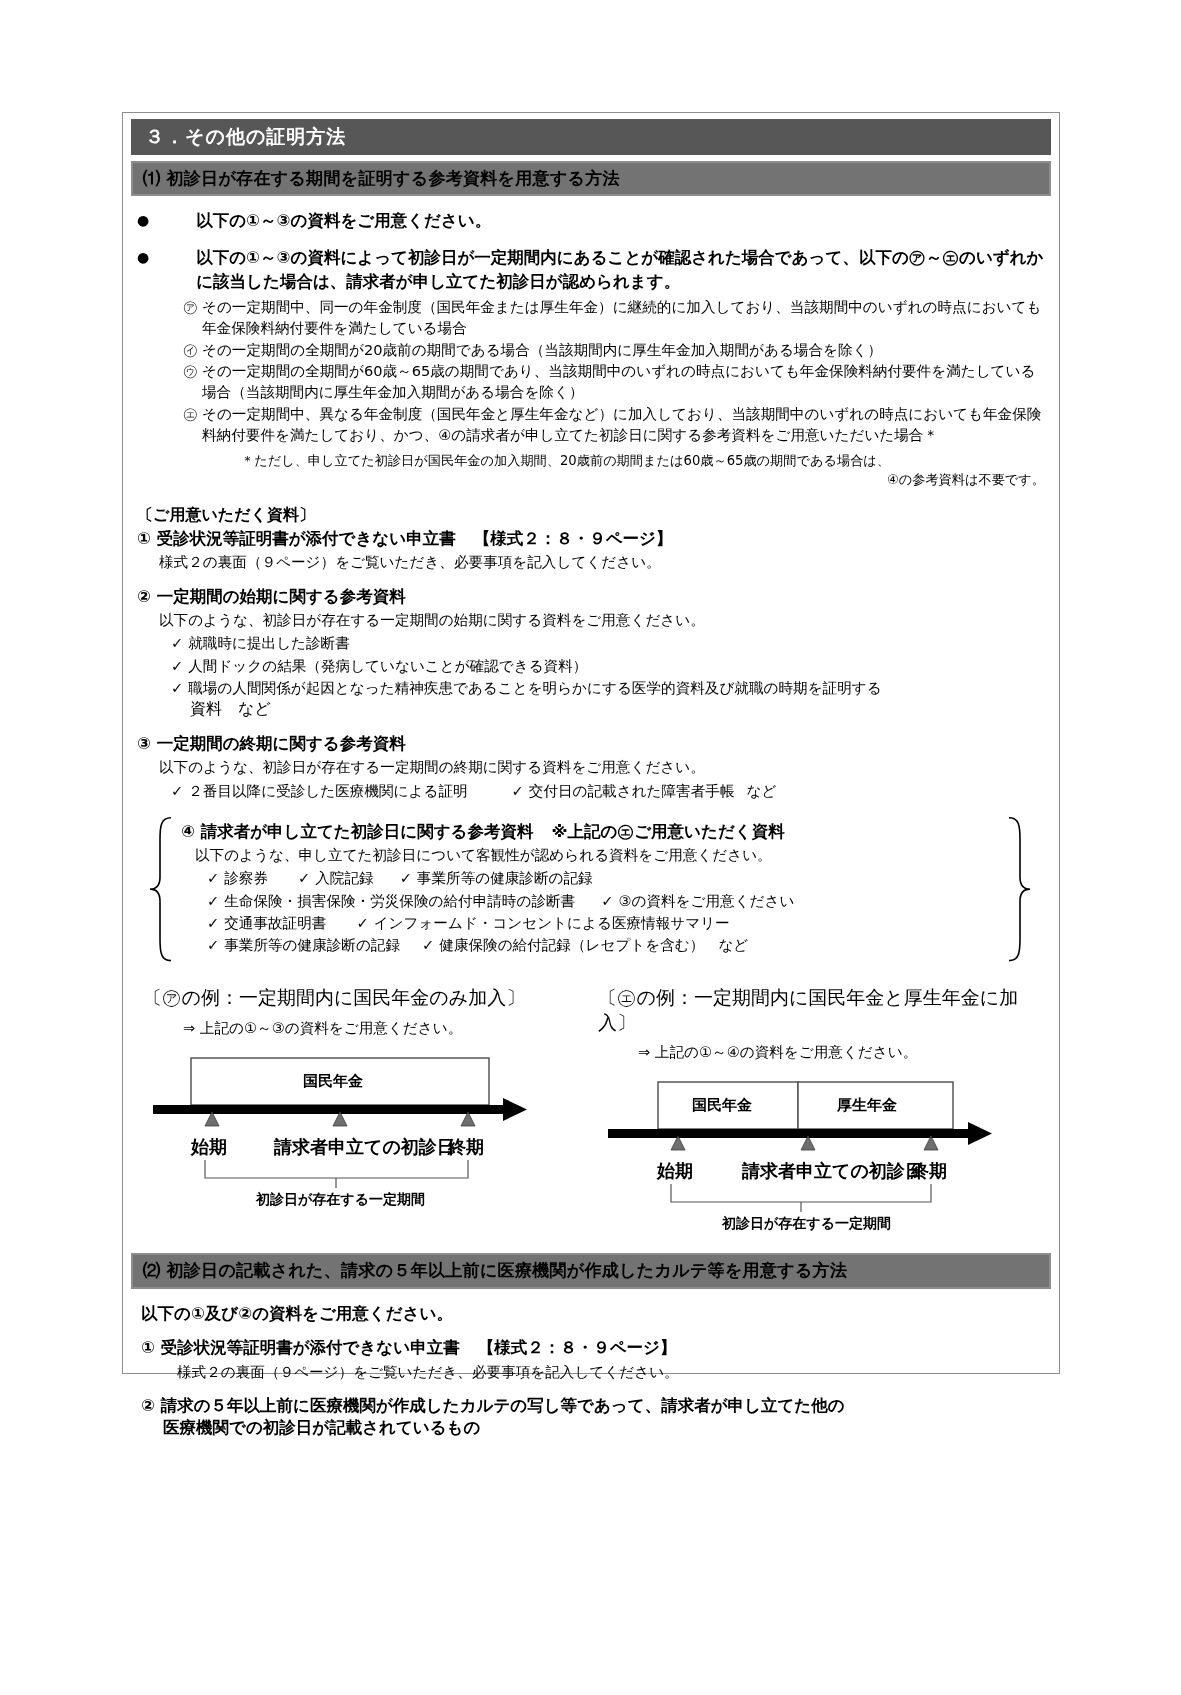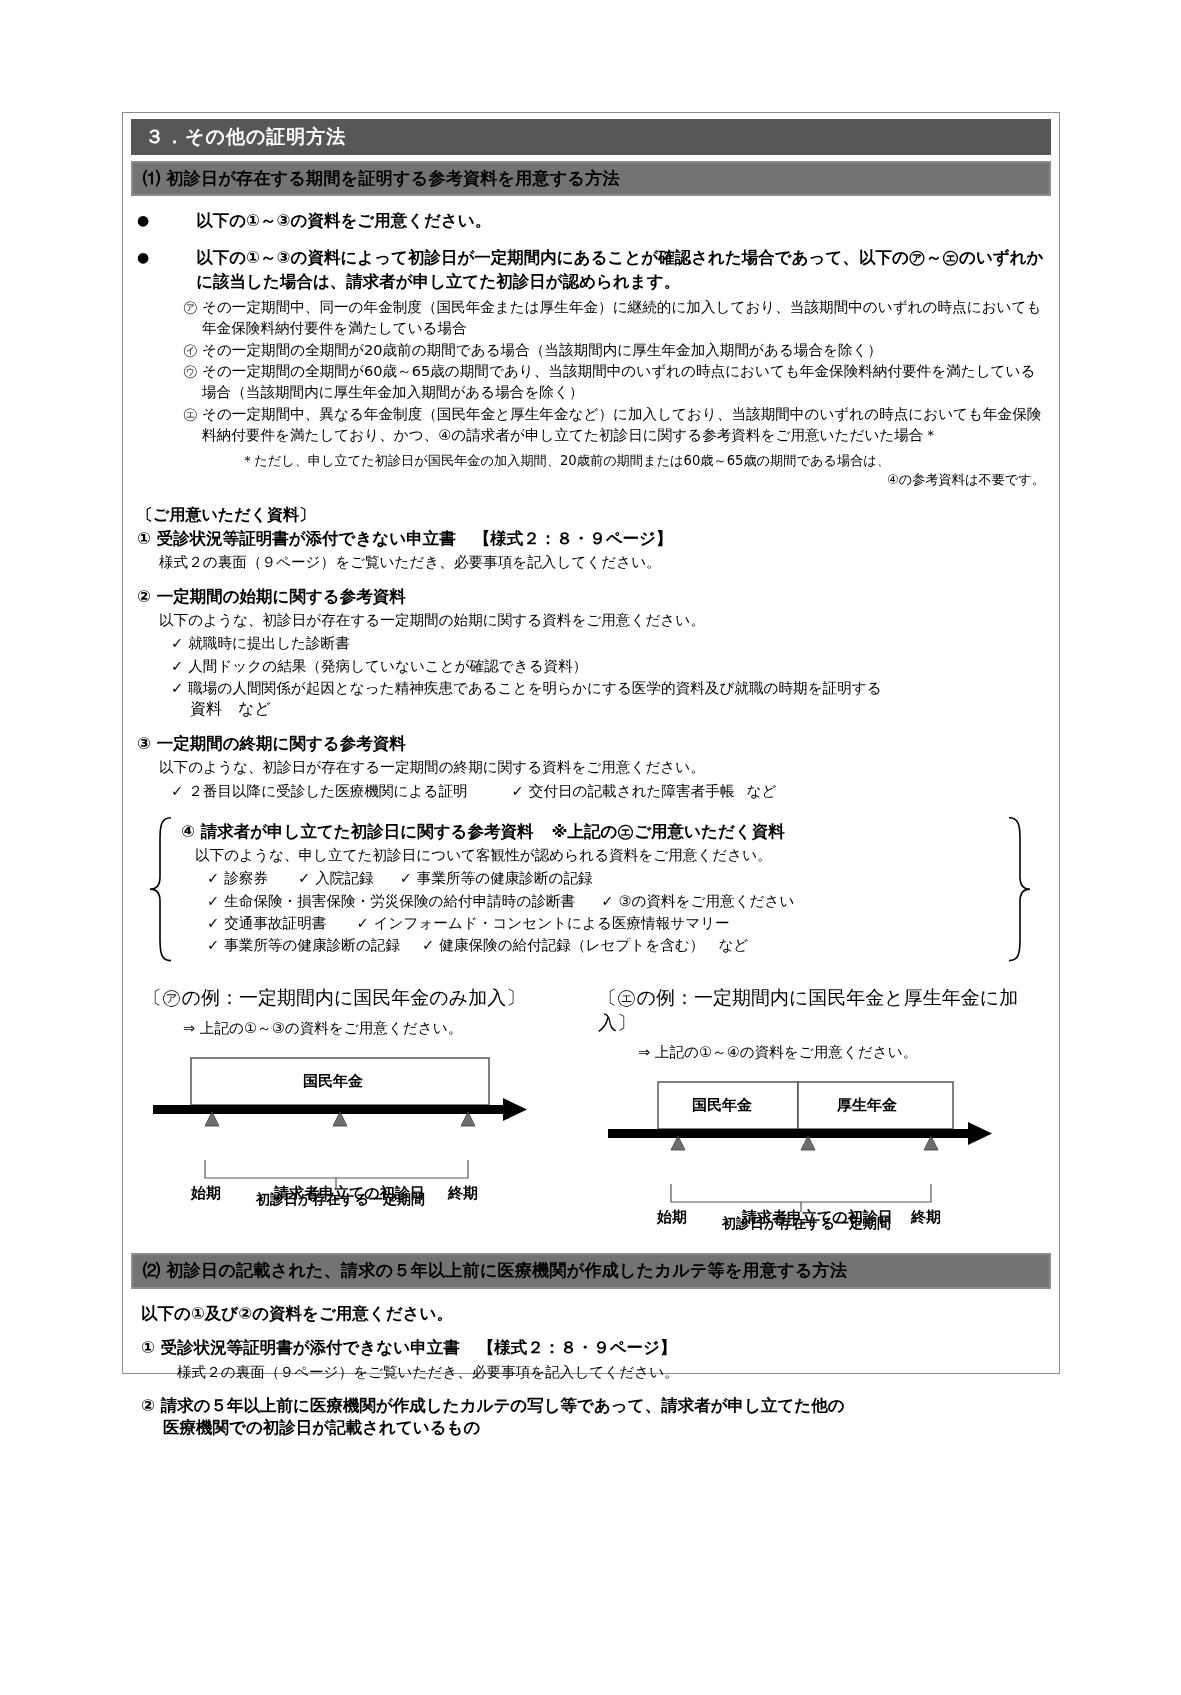--- a/index.html
+++ b/index.html
@@ -160,24 +160,23 @@
   .ex-arrowline {
     font-size: 14.6px;
     padding-left: 40px;
     margin-top: 9px;
     line-height: 1.3;
   }
   .tl { position: relative; margin-top: 12px; height: 165px; font-weight: bold; }
   .tl-svg { display: block; }
   .tl-lbl {
     position: absolute;
-    font-size: 15px;
+    font-size: 18px;
     white-space: nowrap;
     line-height: 1;
-    margin-top: 48px;
   }
   .tl-box-lbl {
     position: absolute;
     font-size: 15px;
     white-space: nowrap;
     line-height: 1;
   }
   .tl-period {
     position: absolute;
     font-size: 14px;

